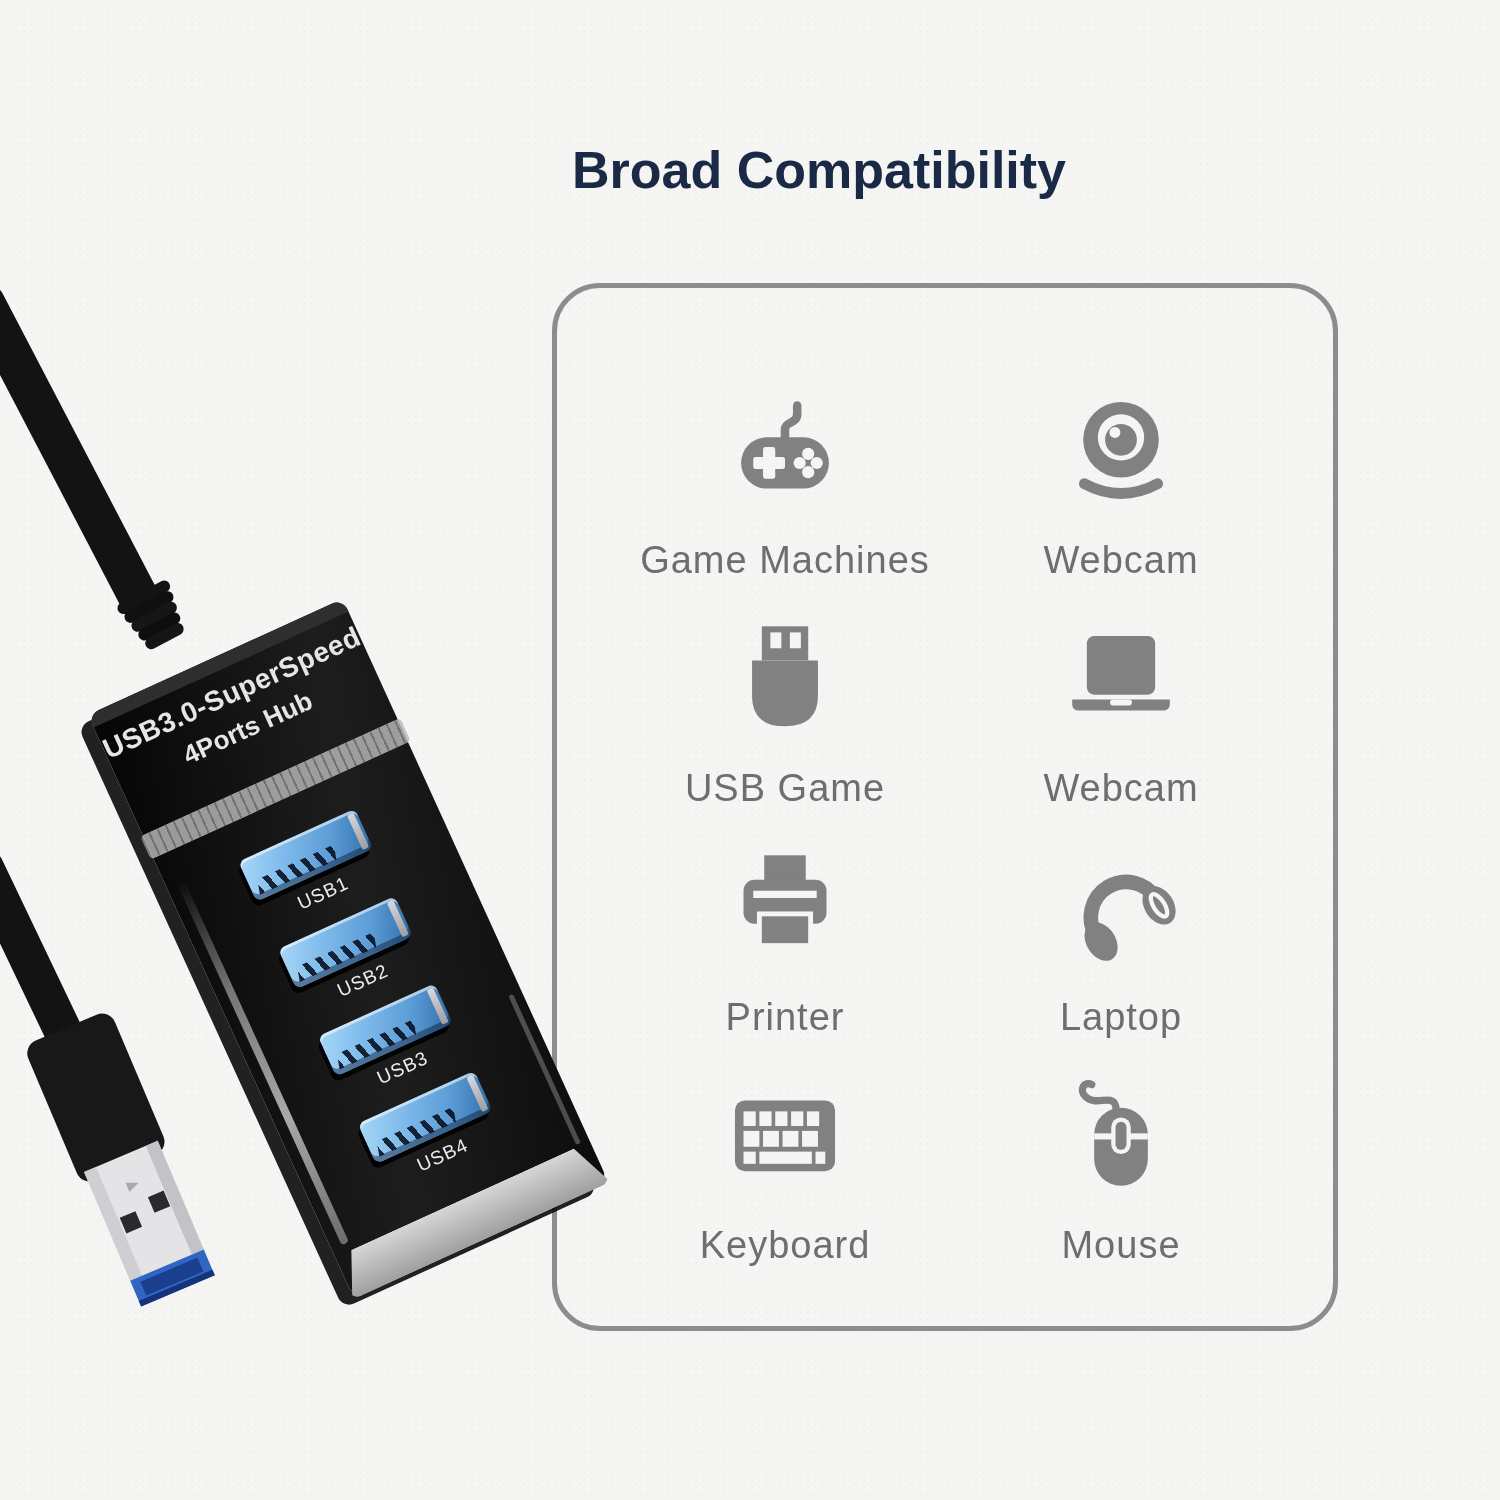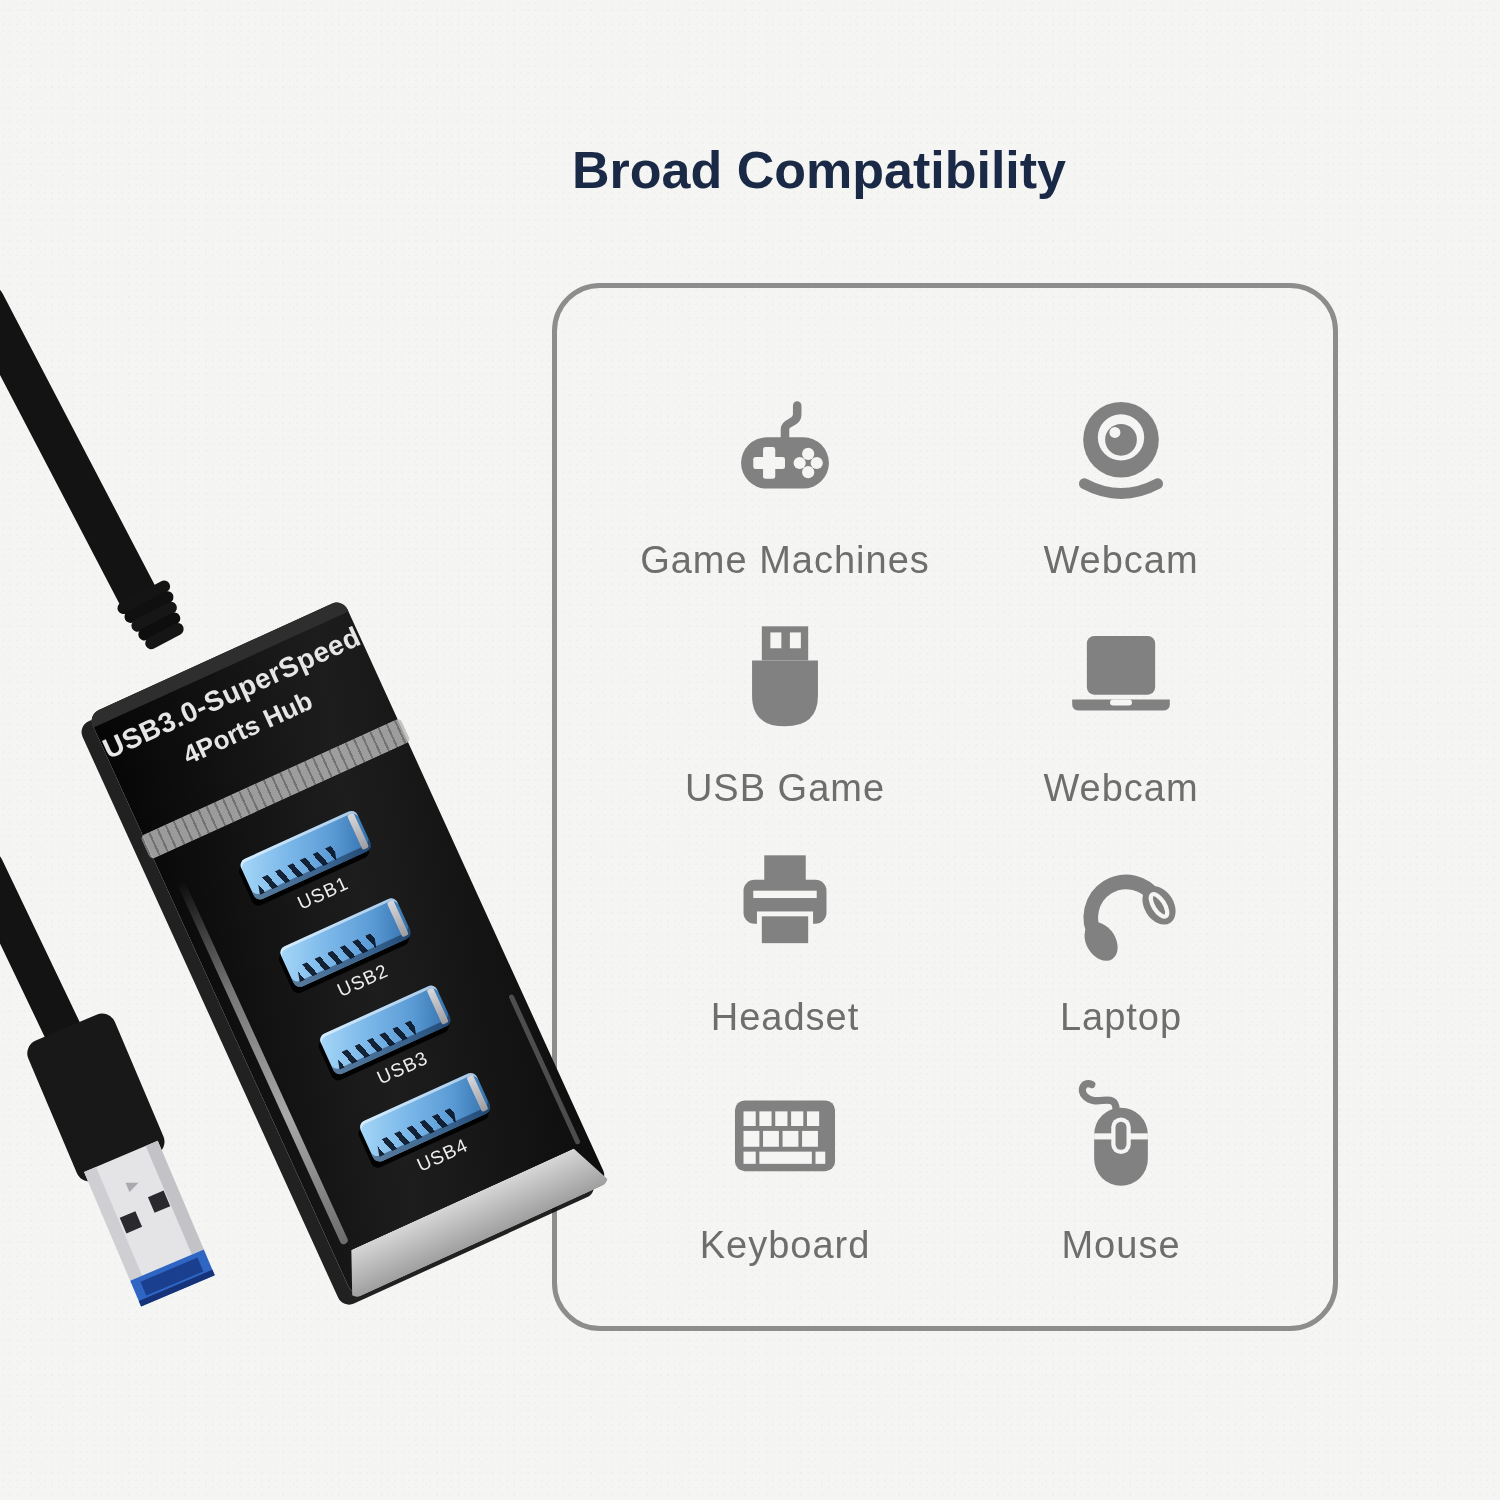--- a/index.html
+++ b/index.html
@@ -203,21 +203,21 @@
     </div>
 
     <div class="device">
       <svg viewBox="0 0 100 100">
         <rect class="ic" x="33" y="6" width="34" height="26"></rect>
         <rect class="ic" x="16" y="26" width="68" height="36" rx="9"></rect>
         <rect class="cut" x="24" y="35" width="52" height="6"></rect>
         <rect class="cut" x="27" y="52" width="46" height="30"></rect>
         <rect class="ic" x="31" y="56" width="38" height="22"></rect>
       </svg>
-      <div class="dev-label">Headset</div>
+      <div class="dev-label">Printer</div>
     </div>
 
     <div class="device">
       <svg viewBox="0 0 100 100">
         <g transform="rotate(-32 50 50)">
           <path class="stroke-ic" d="M21 58 A29 29 0 0 1 79 58" stroke-width="12" stroke-linecap="round"></path>
           <ellipse class="ic" cx="22" cy="64" rx="12" ry="17"></ellipse>
           <ellipse class="ic" cx="78" cy="64" rx="12" ry="17"></ellipse>
           <ellipse class="stroke-cut" cx="78" cy="64" rx="4.5" ry="10.5" stroke-width="3.5"></ellipse>
         </g>

